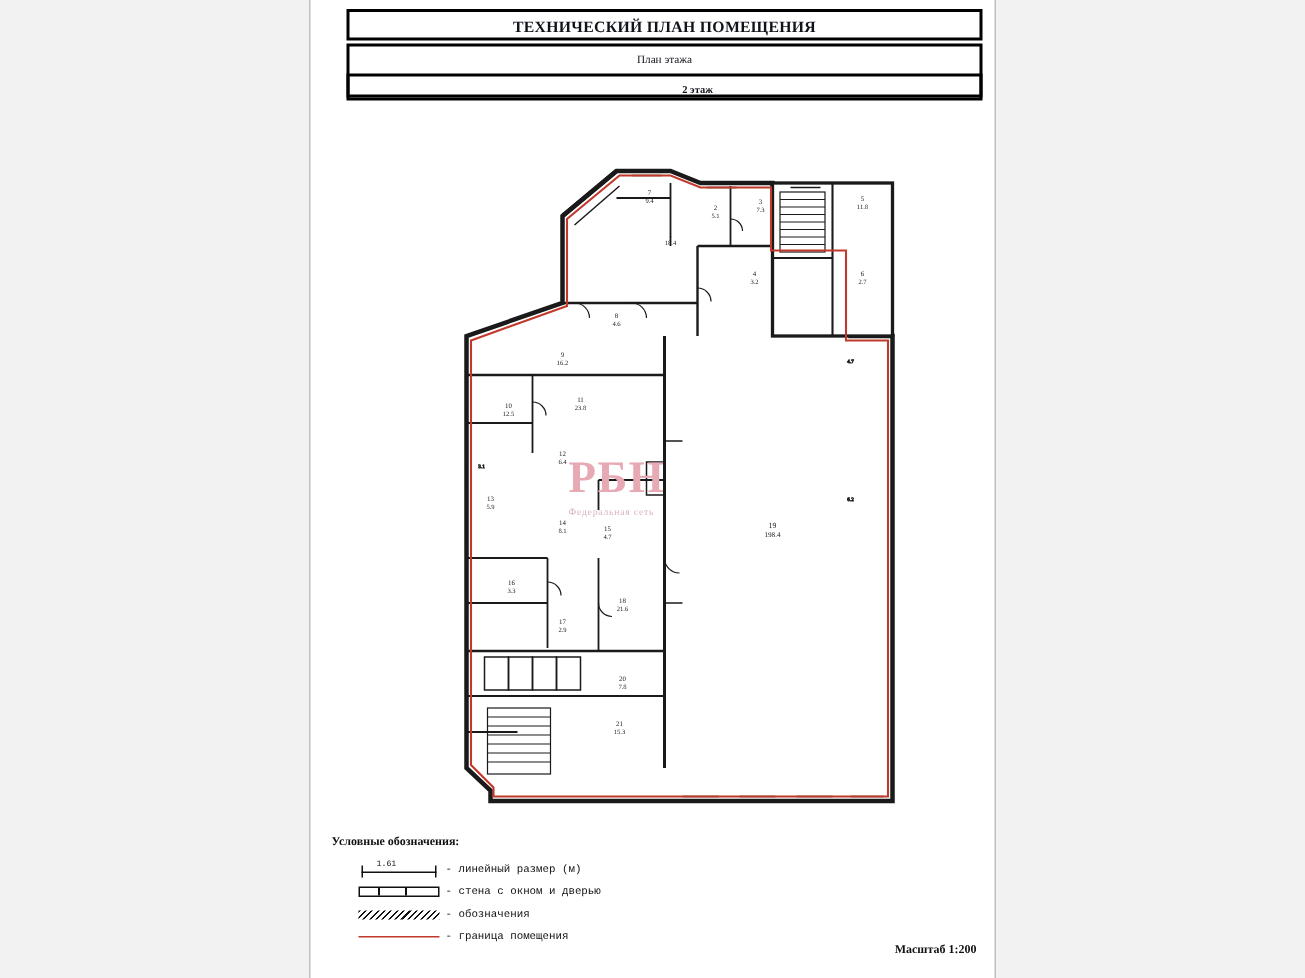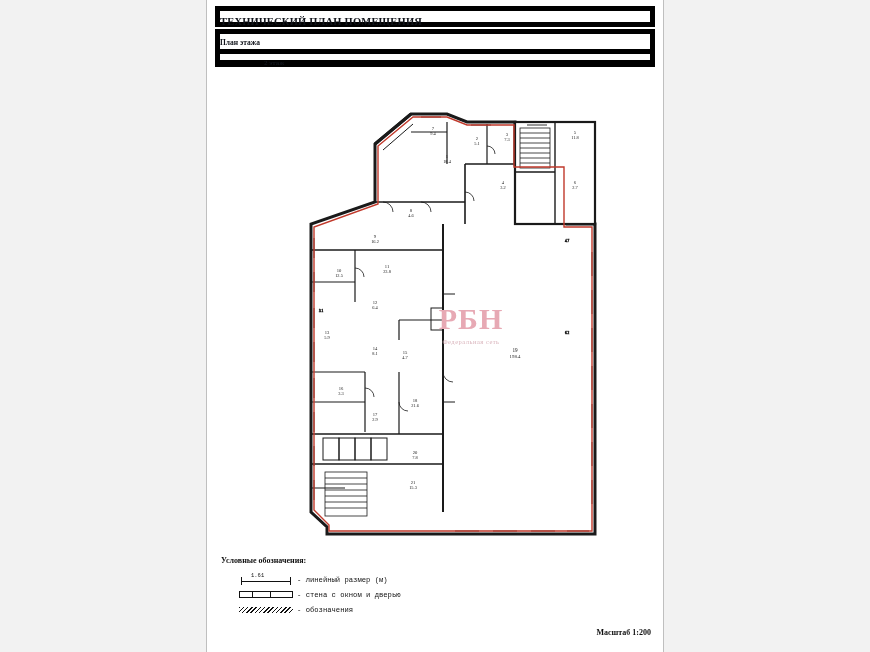--- a/index.html
+++ b/index.html
@@ -37,40 +37,41 @@
     height: 652px;
     background: #ffffff;
     border-left: 1px solid #bfbfbf;
     border-right: 1px solid #bfbfbf;
     box-sizing: border-box;
   }
 
   
   .hdr {
     position: absolute;
-    left: 8px;
+    left: 24px;
     right: 8px;
     box-sizing: border-box;
-    border: 5px solid #000000;
+    border: 2px solid #000000;
+    text-align: center;
     color: #10131a;
   }
   .hdr-title {
     top: 6px;
     height: 21px;
     line-height: 21px;
     font-size: 10.5px;
     font-weight: bold;
     letter-spacing: 0.2px;
   }
   .hdr-sub {
     top: 29px;
     height: 36px;
     line-height: 18px;
     font-size: 7.5px;
-    font-weight: bold;
+    font-weight: normal;
   }
   .hdr-floor {
     top: 49px;
     height: 18px;
     line-height: 18px;
     font-size: 7px;
     font-weight: bold;
     padding-left: 44px;
   }
 
@@ -171,24 +172,23 @@
     position: absolute;
     left: 8px;
     top: 72px;
     width: 442px;
     height: 472px;
   }
   .plan svg { display: block; }
 
   .wm {
     position: absolute;
-    left: 191px;
+    left: 164px;
     top: 232px;
     width: 130px;
-    text-align: center;
     pointer-events: none;
   }
   .wm-text {
     font-family: "Liberation Serif", serif;
     font-size: 30px;
     font-weight: bold;
     color: #e7a9b4;
     letter-spacing: 1px;
     line-height: 1;
   }
@@ -474,17 +474,23 @@
         <div class="legend-text">- стена с окном и дверью</div>
       </div>
 
       <div class="legend-row">
         <div class="legend-sym">
           <div class="sym-part"></div>
         </div>
         <div class="legend-text">- обозначения</div>
       </div>
 
+      <div class="legend-row">
+        <div class="legend-sym">
+          <div class="sym-border"></div>
+        </div>
+        <div class="legend-text">- граница помещения</div>
+      </div>
     </div>
 
     <div class="scale">Масштаб 1:200</div>
   </div>
 </div>
 
 </body></html>

